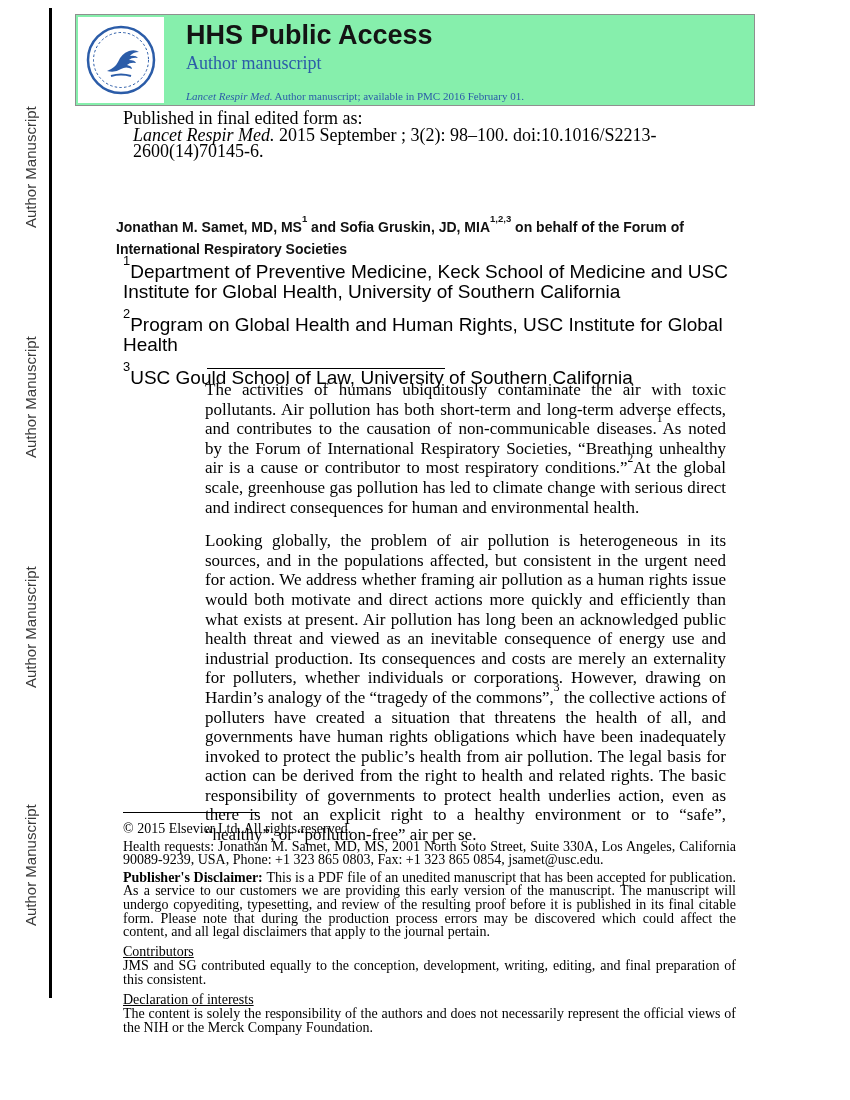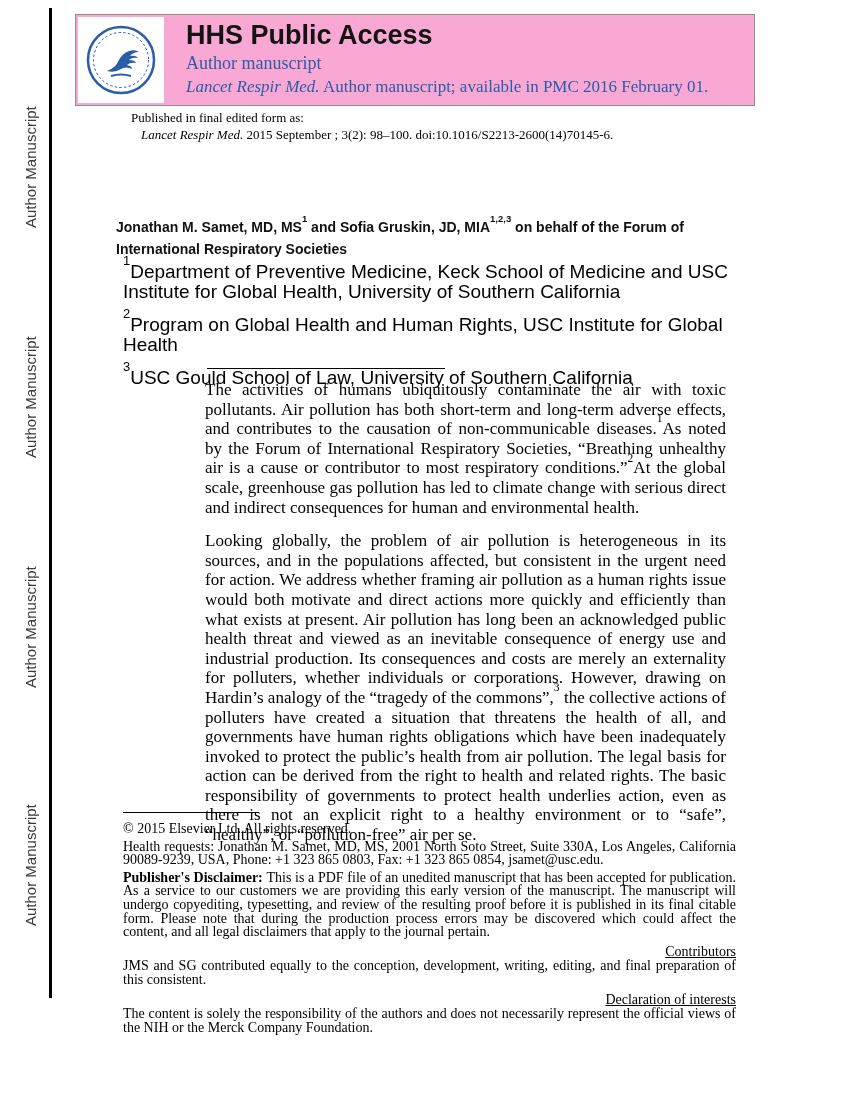--- a/index.html
+++ b/index.html
@@ -38,21 +38,21 @@
   .wm-1 { top: 92px; }
   .wm-2 { top: 322px; }
   .wm-3 { top: 552px; }
   .wm-4 { top: 790px; }
 
   
   .banner {
     position: absolute;
     left: 75px; top: 14px;
     width: 680px; height: 92px;
-    background: #f9a8d4;
+    background: #86efac;
     border: 1px solid #8f8f8f;
     display: flex;
     align-items: stretch;
   }
   .banner .logo-box {
     width: 86px;
     margin: 2px;
     background: #ffffff;
     display: flex;
     align-items: center;
@@ -70,35 +70,34 @@
     color: #141414;
   }
   .b-sub {
     font-family: "Liberation Serif", serif;
     font-size: 18px;
     line-height: 22px;
     color: #2b5ca8;
     margin-top: 2px;
   }
   .b-cite {
-    font-size: 17px;
+    font-size: 11px;
     line-height: 17px;
     color: #2b5ca8;
-    margin-top: 4px;
+    margin-top: 14px;
   }
   .ital { font-style: italic; }
 
   
   .published {
     position: absolute;
     left: 123px; top: 110px;
     width: 630px;
-    font-size: 13px;
+    font-size: 18px;
     line-height: 16px;
-    margin-left: 8px;
   }
   .published .cite-line { margin-left: 10px; margin-top: 1px; }
 
   
   .art-title {
     position: absolute;
     left: 123px; top: 176px;
     width: 632px;
     font-family: "Liberation Sans", sans-serif;
     font-weight: bold;
@@ -160,21 +159,21 @@
   .foot-rule {
     width: 136px; height: 1px;
     background: #000;
     margin-bottom: 9px;
   }
   .footer .item { margin-bottom: 4px; }
   .foot-heading {
     text-decoration: underline;
     margin-top: 6px;
     margin-bottom: 1px;
-    text-align: right;
+    text-align: left;
   }
   .bold { font-weight: bold; }
 </style>
 </head>
 <body>
 
 <div class="page">
 
   <div class="wm-rule"></div>
   <div class="wm-label wm-1">Author Manuscript</div>

